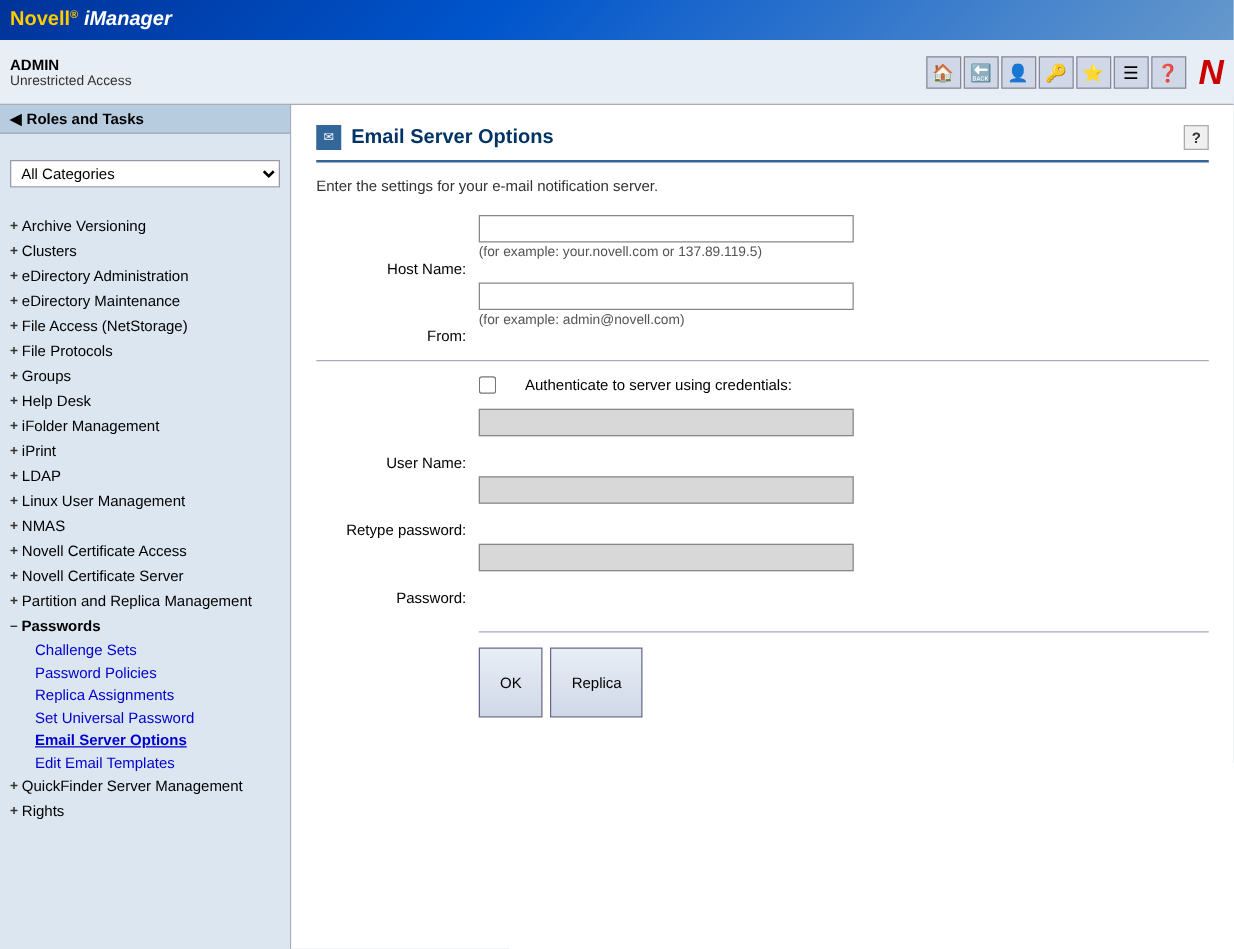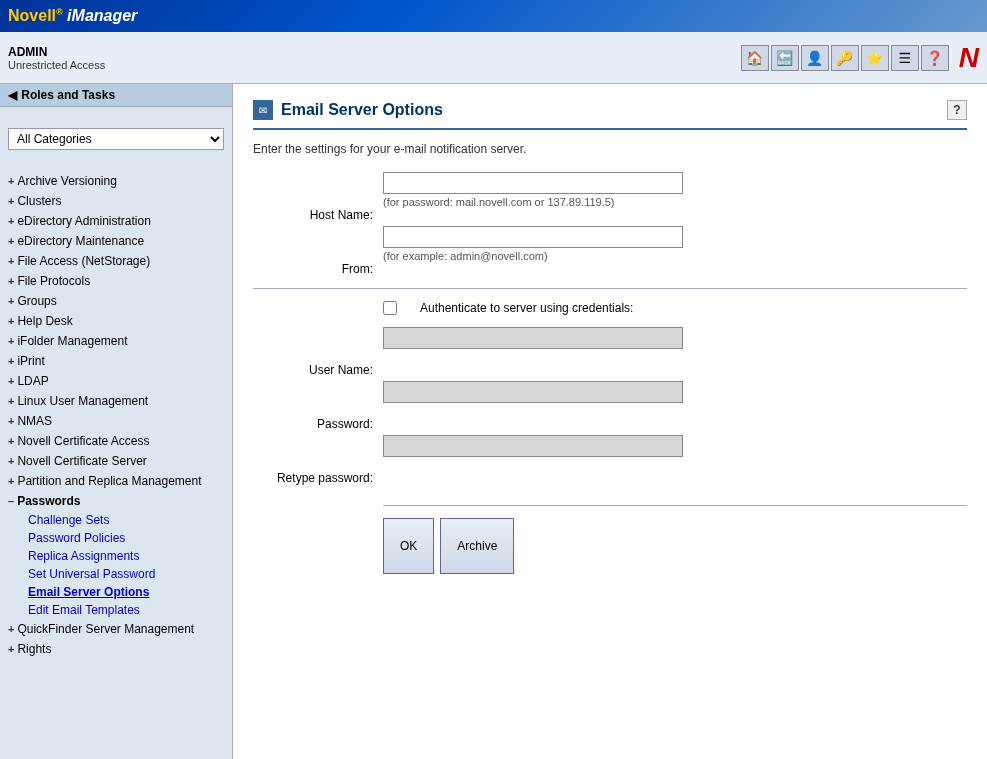--- a/index.html
+++ b/index.html
@@ -152,21 +152,21 @@
         </div>
         <div id="help-icon">?</div>
       </div>
 
       <div id="description">Enter the settings for your e-mail notification server.</div>
 
       <div class="form-row">
         <div class="form-label">Host Name:</div>
         <div class="form-field">
           <input type="text" class="form-input" value="" style="">
-          <div class="form-hint">(for password: mail.novell.com or 137.89.119.5)</div>
+          <div class="form-hint">(for example: your.novell.com or 137.89.119.5)</div>
         </div>
       </div>
 
       <div class="form-row">
         <div class="form-label">From:</div>
         <div class="form-field">
           <input type="text" class="form-input" value="" style="">
           <div class="form-hint">(for example: admin@novell.com)</div>
         </div>
       </div>
@@ -179,34 +179,34 @@
       </div>
 
       <div class="form-row">
         <div class="form-label">User Name:</div>
         <div class="form-field">
           <input type="text" class="form-input disabled" value="" disabled="" style="">
         </div>
       </div>
 
       <div class="form-row">
+        <div class="form-label">Retype password:</div>
+        <div class="form-field">
+          <input type="password" class="form-input disabled" value="" disabled="" style="">
+        </div>
+      </div>
+
+      <div class="form-row">
         <div class="form-label">Password:</div>
-        <div class="form-field">
-          <input type="password" class="form-input disabled" value="" disabled="" style="">
-        </div>
-      </div>
-
-      <div class="form-row">
-        <div class="form-label">Retype password:</div>
         <div class="form-field">
           <input type="password" class="form-input disabled" value="" disabled="" style="">
         </div>
       </div>
 
       <div class="btn-row">
         <button class="btn">OK</button>
-        <button class="btn">Archive</button>
+        <button class="btn">Replica</button>
       </div>
 
     </div>
   </div>
 
 </div>
 
 </body></html>

